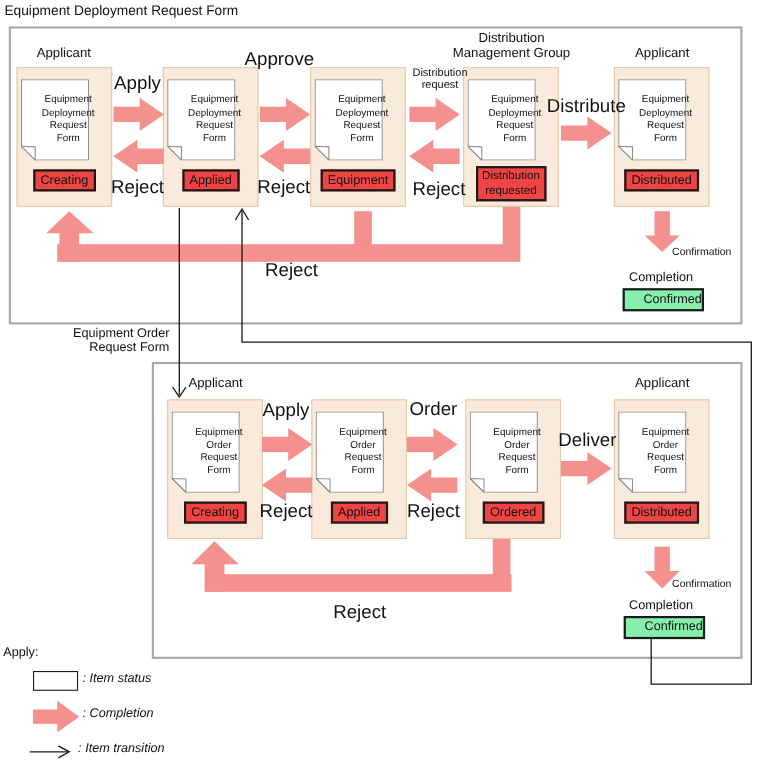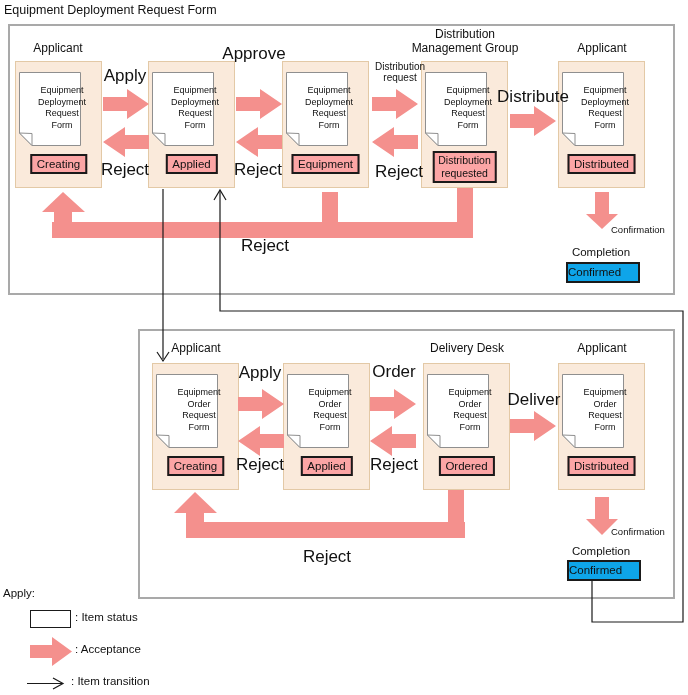--- a/index.html
+++ b/index.html
@@ -13,35 +13,35 @@
   .hdr{
     text-align:center;font-size:12px;line-height:13.5px;white-space:pre-line;
     display:flex;flex-direction:column;justify-content:flex-end;align-items:center;
   }
   .panel{width:87px;height:127px;background:#faeadb;border:1px solid #e3c9a6;box-sizing:border-box;}
   .doc{position:absolute;left:3px;top:10px;width:86px;height:74px;}
   .doc svg{position:absolute;left:0;top:0;}
   .doc-label{position:absolute;left:-4px;right:-4px;top:13px;text-align:center;font-size:9px;line-height:11.5px;white-space:pre-line;}
   .status{
     position:absolute;top:92px;left:50%;transform:translateX(-50%);
-    background:#fca5a5;border:2px solid #1a1a1a;padding:0 5px;font-size:11.5px;line-height:16px;
+    background:#ef4444;border:2px solid #1a1a1a;padding:0 5px;font-size:11.5px;line-height:16px;
     white-space:pre-line;text-align:center;
   }
   .status.small{font-size:10.5px;line-height:13px;top:89px;padding:1px 4px;}
   .flow-label{width:90px;text-align:center;font-size:17px;line-height:12.5px;white-space:pre-line;}
   .fl-sm{font-size:10px;line-height:11px;}
   .confirmation-label{font-size:9.5px;text-align:right;}
   .completion-label{width:90px;text-align:center;font-size:11.5px;}
   .confirmed-box{
-    width:70px;height:17px;line-height:17px;text-align:left;
-    background:#0ea5e9;border:2px solid #1a1a1a;font-size:11.5px;
+    width:70px;height:17px;line-height:17px;text-align:right;
+    background:#86efac;border:2px solid #1a1a1a;font-size:11.5px;
   }
   .wf2-title{width:111px;text-align:right;font-size:11.5px;line-height:12.5px;white-space:pre-line;}
   .legend-title{font-size:11.5px;}
-  .legend-text{font-size:11.5px;}
+  .legend-text{font-size:11.5px;font-style:italic;}
   .legend-status-box{width:39px;height:16px;background:#fff;border:1.5px solid #1a1a1a;}
   svg.overlay{position:absolute;left:0;top:0;pointer-events:none;}
 </style>
 </head>
 <body>
 
 <div class="canvas">
 
   <div class="abs diagram-title" style="left:4px;top:3px;">Equipment Deployment Request Form</div>
 
@@ -148,25 +148,26 @@
   <div class="abs flow-label fl-sm" style="left:355px;top:61px;">Distribution
 request</div>
   <div class="abs flow-label" style="left:354px;top:166px;">Reject</div>
   <div class="abs flow-label" style="left:488px;top:91px;">Distribute</div>
   <div class="abs flow-label" style="left:220px;top:240px;">Reject</div>
 
   <div class="abs confirmation-label" style="left:611px;top:224px;">Confirmation</div>
   <div class="abs completion-label" style="left:556px;top:246px;">Completion</div>
   <div class="abs confirmed-box" style="left:566px;top:262px;">Confirmed</div>
 
+  <div class="abs wf2-title" style="left:43px;top:297px;">Equipment Order
+Request Form</div>
 
   <div class="abs wf-box" style="left:138px;top:329px;width:533px;height:266px;"></div>
 
   <div class="abs hdr" style="left:111px;top:340px;width:170px;height:15px;">Applicant</div>
-  <div class="abs hdr" style="left:382px;top:340px;width:170px;height:15px;">Delivery Desk</div>
   <div class="abs hdr" style="left:517px;top:340px;width:170px;height:15px;">Applicant</div>
 
   <div class="abs panel" style="left:152px;top:363px;">
     <div class="doc">
       <svg width="62" height="74" viewBox="0 0 62 74">
           <polygon points="0.5,0.5 61.5,0.5 61.5,73.5 13,73.5 0.5,61" fill="#fff" stroke="#8f8f8f"></polygon>
           <polygon points="0.5,61 13,73.5 13,61.5" fill="#fff" stroke="#8f8f8f"></polygon>
         </svg>
       <div class="doc-label">Equipment
 Order
@@ -241,21 +242,21 @@
   <div class="abs confirmation-label" style="left:611px;top:526px;">Confirmation</div>
   <div class="abs completion-label" style="left:556px;top:545px;">Completion</div>
   <div class="abs confirmed-box" style="left:567px;top:560px;">Confirmed</div>
 
   <div class="abs legend-title" style="left:3px;top:587px;">Apply:</div>
   <div class="abs legend-status-box" style="left:30px;top:610px;"></div>
   <div class="abs legend-text" style="left:75px;top:611px;">: Item status</div>
   <svg class="abs" style="left:30px;top:637px;" width="42" height="29">
       <polygon points="0,8 22,8 22,0 42,14.5 22,29 22,21 0,21" fill="#f4908d"></polygon>
     </svg>
-  <div class="abs legend-text" style="left:75px;top:643px;">: Acceptance</div>
+  <div class="abs legend-text" style="left:75px;top:643px;">: Completion</div>
   <svg class="abs" style="left:26px;top:677px;" width="44" height="13">
     <line x1="1" y1="6.5" x2="36" y2="6.5" stroke="#1a1a1a" stroke-width="1.2"></line>
     <polyline points="27,1 37,6.5 27,12" fill="none" stroke="#1a1a1a" stroke-width="1.2"></polyline>
   </svg>
   <div class="abs legend-text" style="left:71px;top:675px;">: Item transition</div>
 
   <svg class="overlay" width="688" height="695" viewBox="0 0 688 695">
 
     <g fill="#f4908d">
       <rect x="322" y="192" width="16" height="32"></rect>

